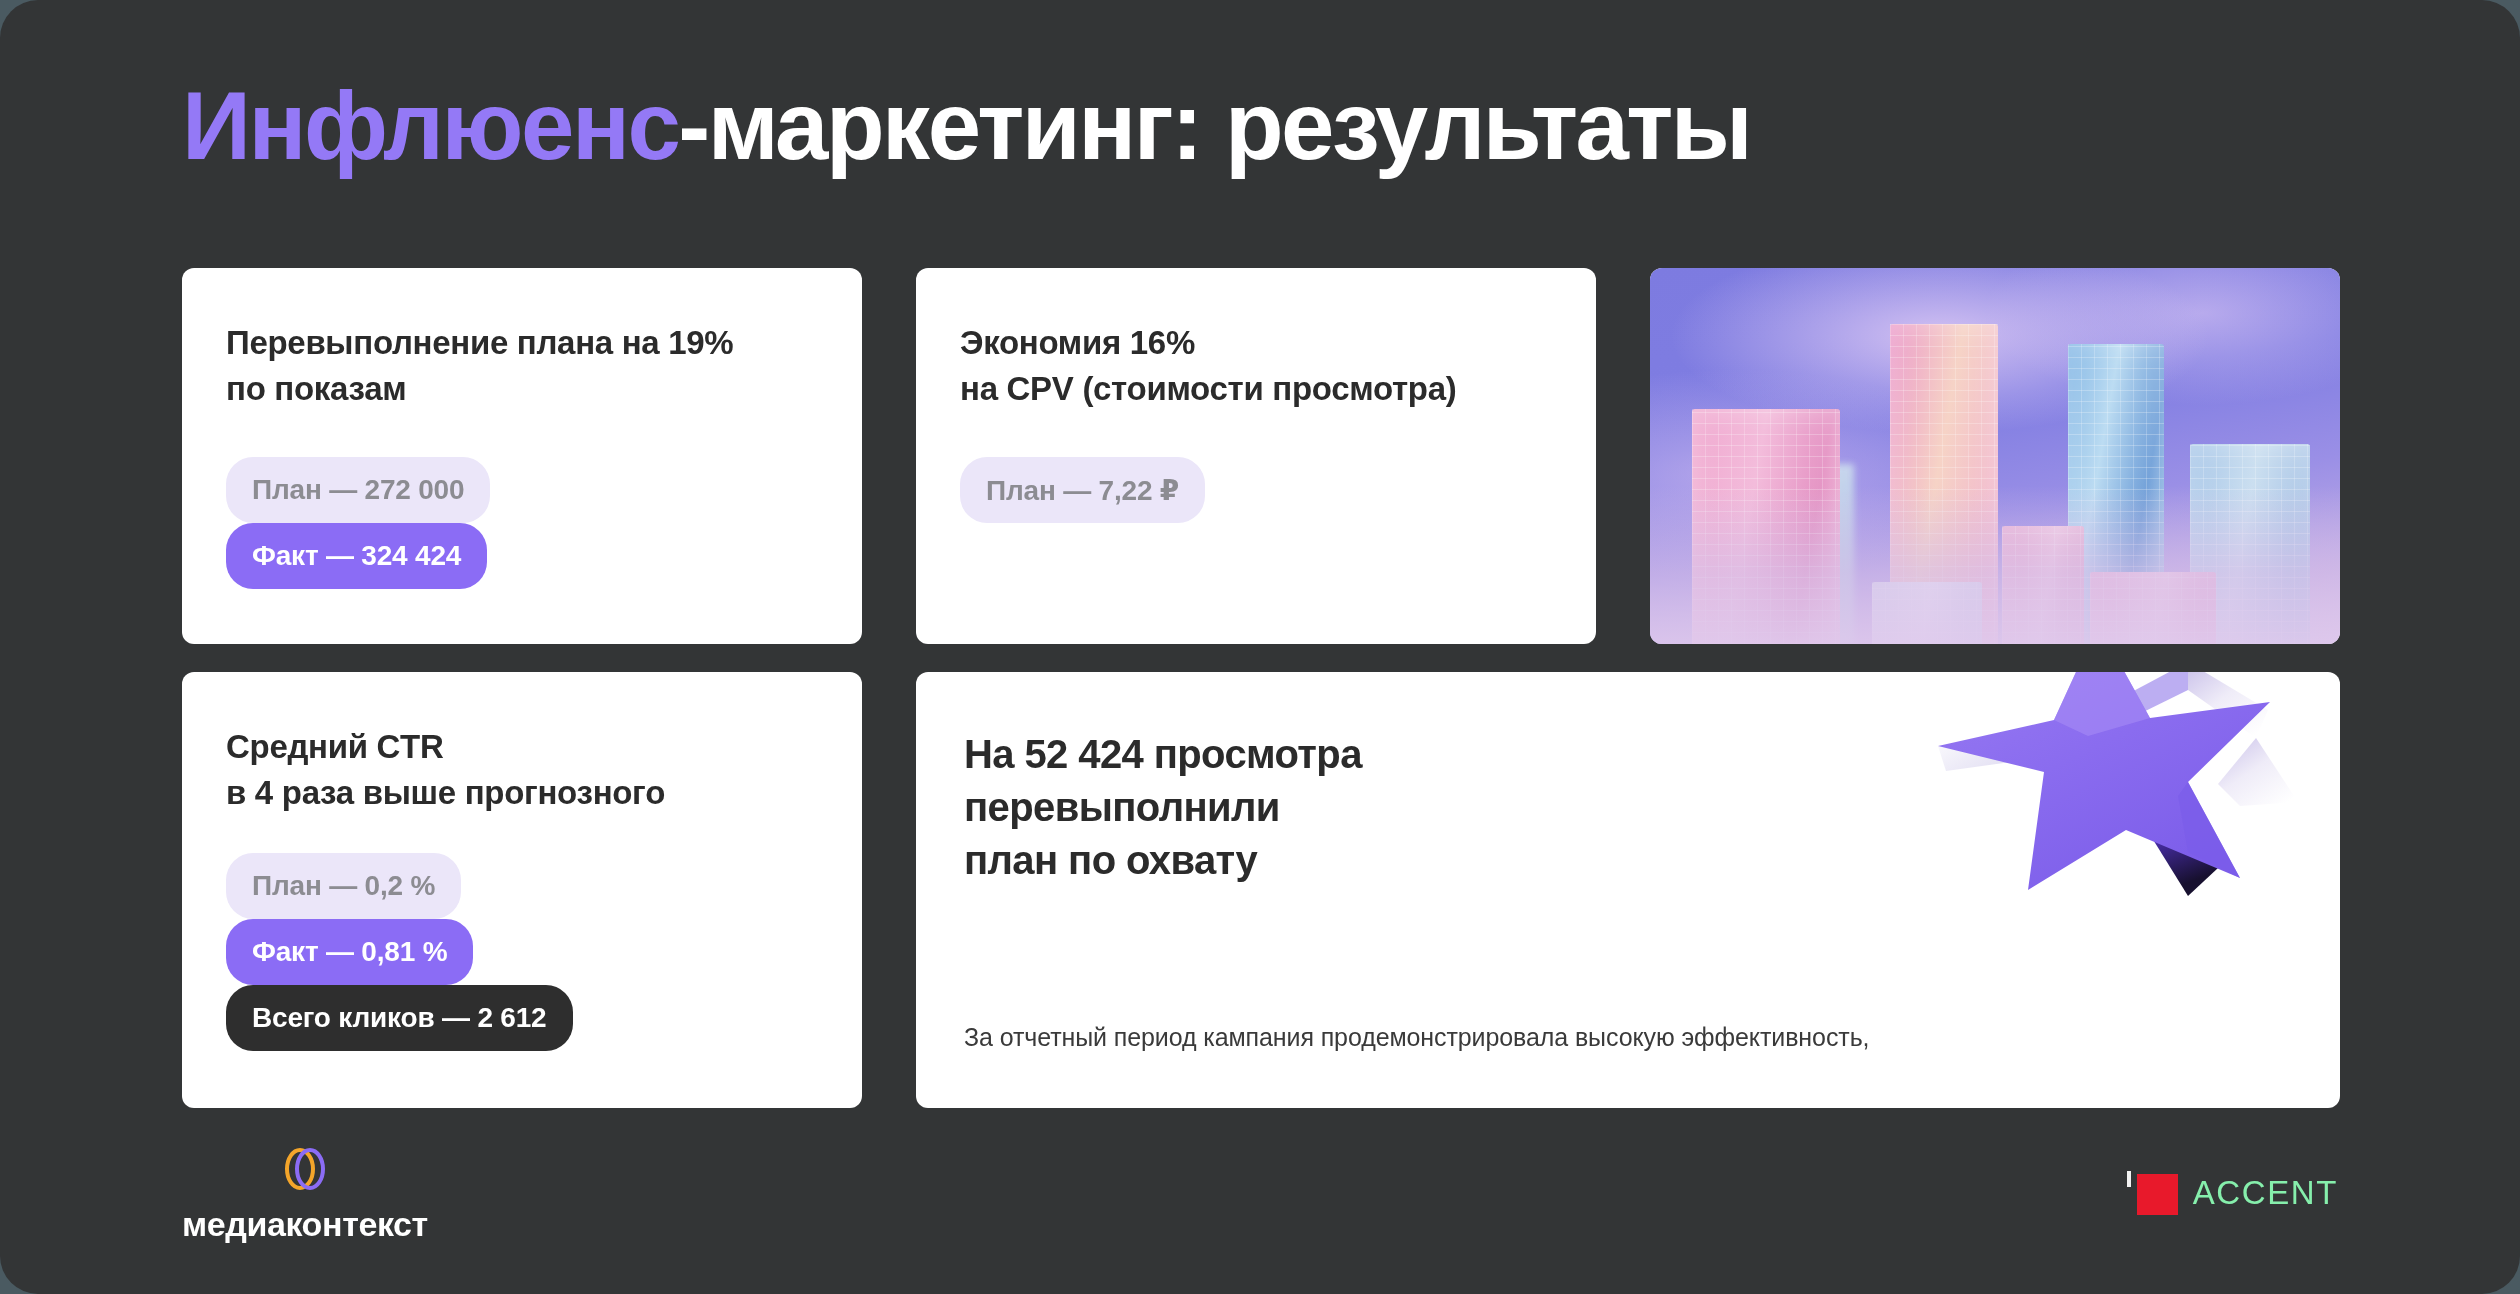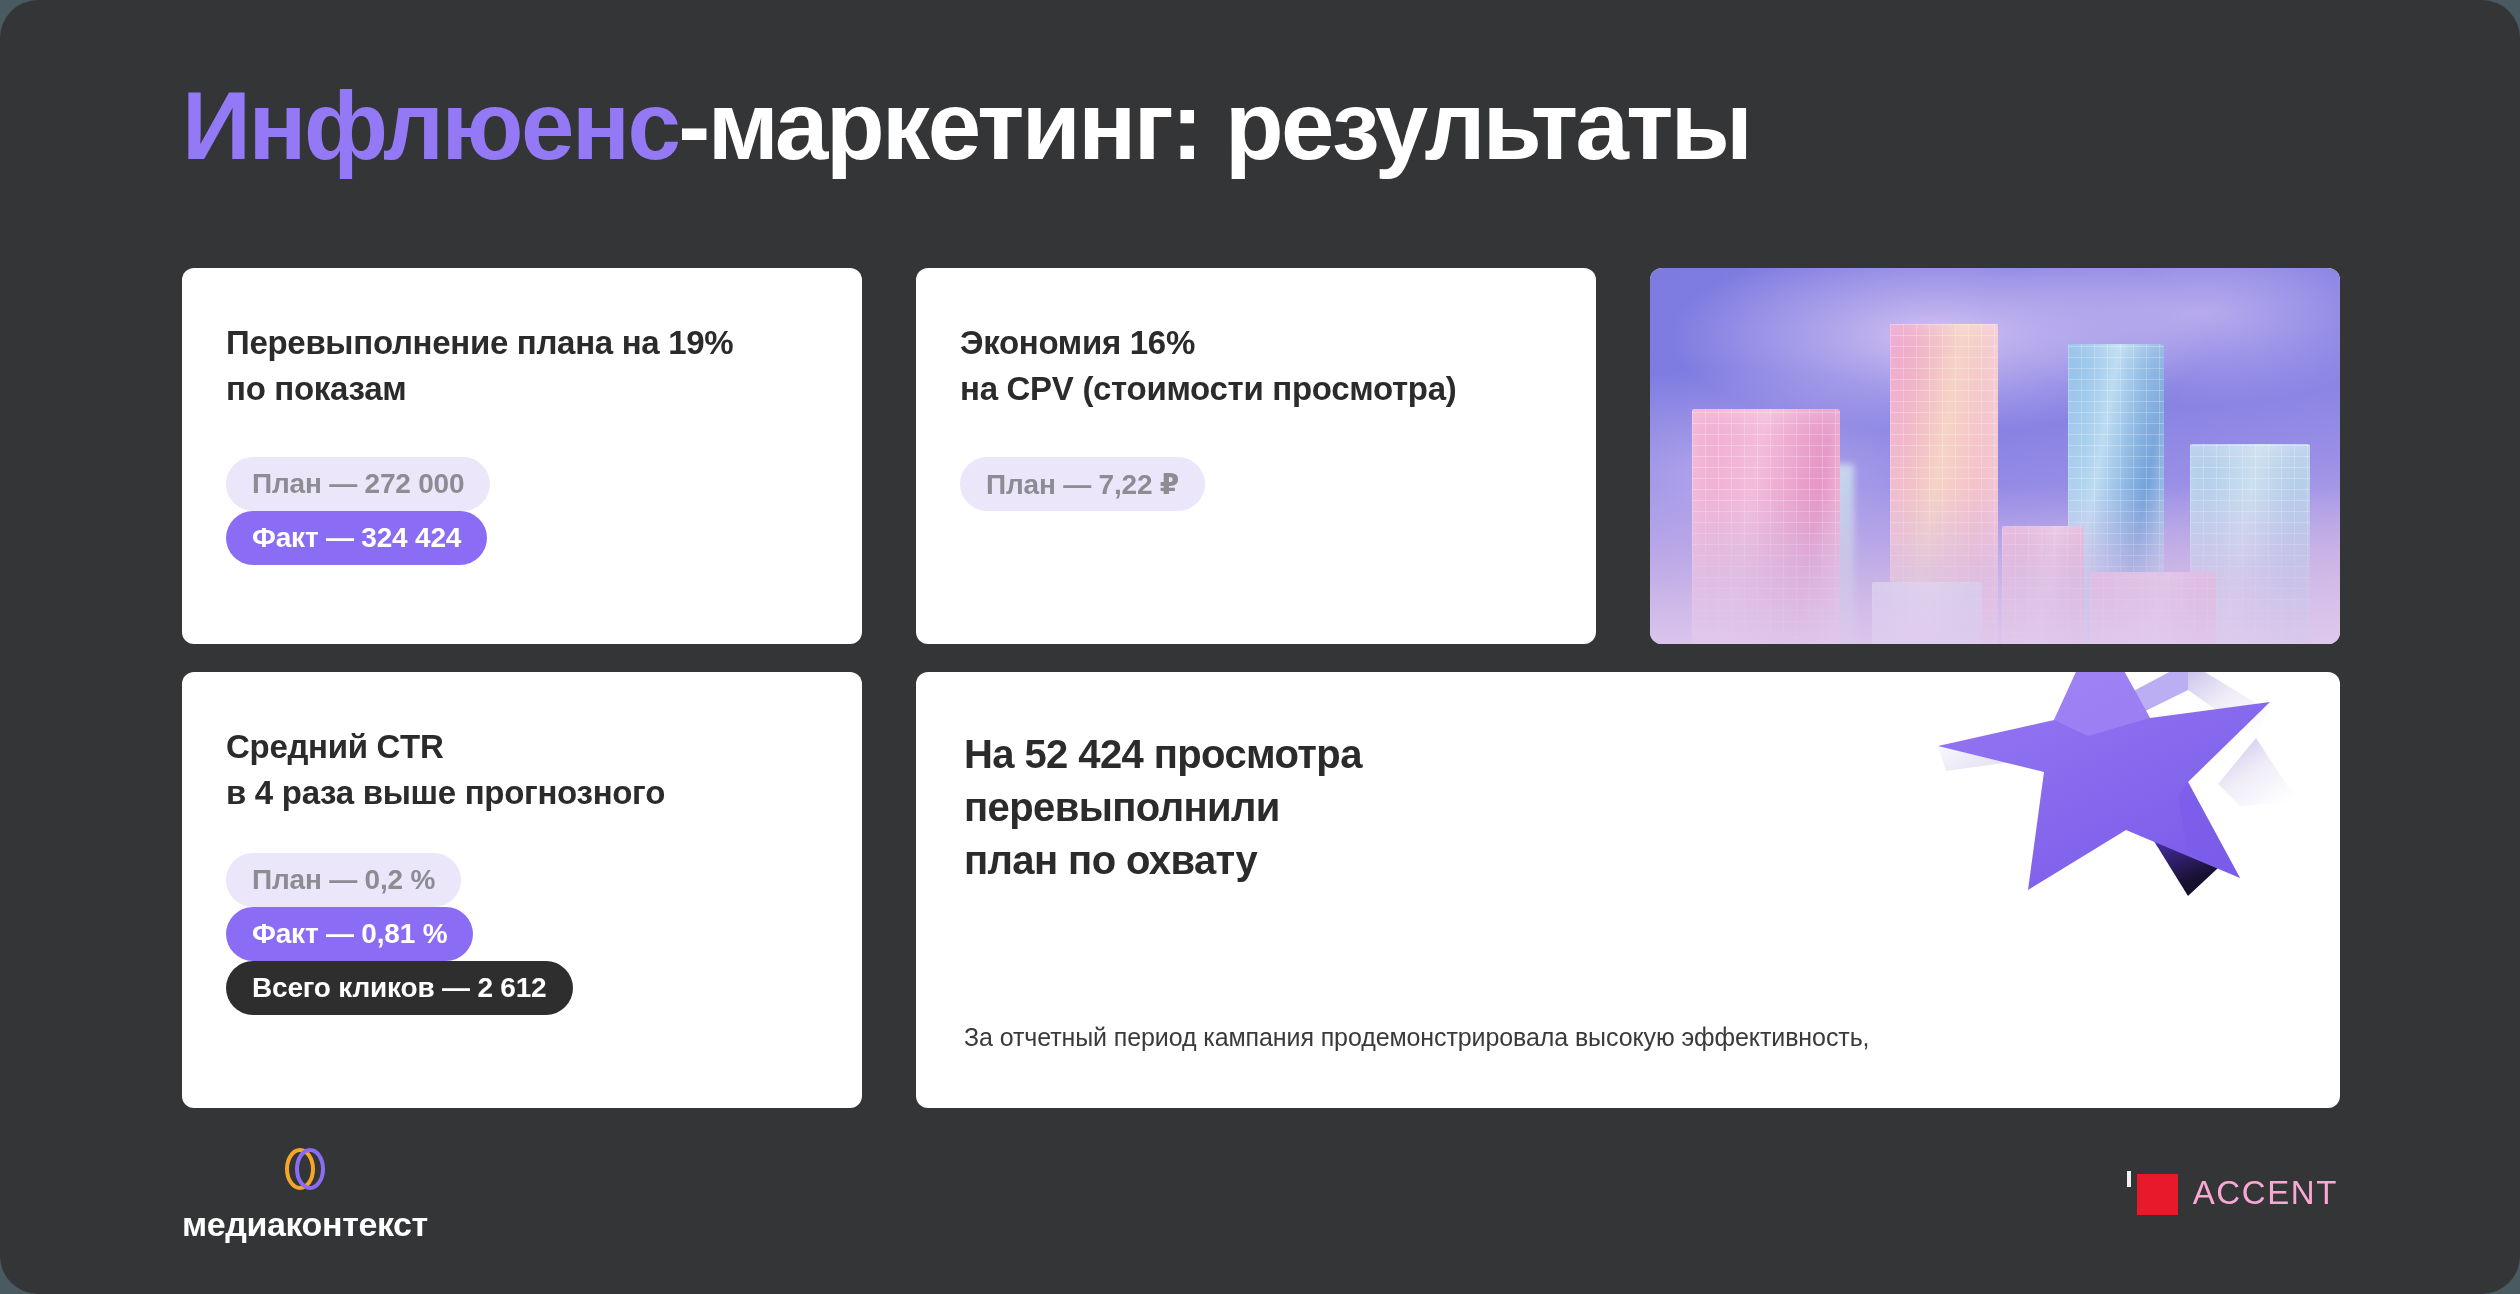--- a/index.html
+++ b/index.html
@@ -87,21 +87,21 @@
     letter-spacing: -0.3px;
     white-space: pre-line;
   }
 
   .badges { margin-top: 46px; }
   .card.ctr .badges { margin-top: 38px; }
 
   .badge {
     display: inline-flex;
     align-items: center;
-    height: 54px;
+    height: 66px;
     padding: 6px 26px;
     border-radius: 27px;
     font-size: 28px;
     font-weight: 700;
     letter-spacing: -0.2px;
     white-space: nowrap;
   }
   .badge-wrap { display: block; }
 
   .badge.plan {
@@ -223,21 +223,21 @@
     position: absolute; left: 0; top: 0;
     width: 4px; height: 16px; background: #F2F2F2;
   }
   .accent-sq {
     position: absolute; left: 10px; top: 3px;
     width: 41px; height: 41px; background: #E8192B;
   }
   .accent-word {
     font-size: 33px;
     font-weight: 400;
-    color: #f9a8d4;
+    color: #86efac;
     letter-spacing: 1.6px;
   }
 </style>
 </head>
 <body>
 
 <div class="slide">
 
   <h1 class="title"><span class="accent">Инфлюенс</span><span class="rest">-маркетинг: результаты</span></h1>
 

